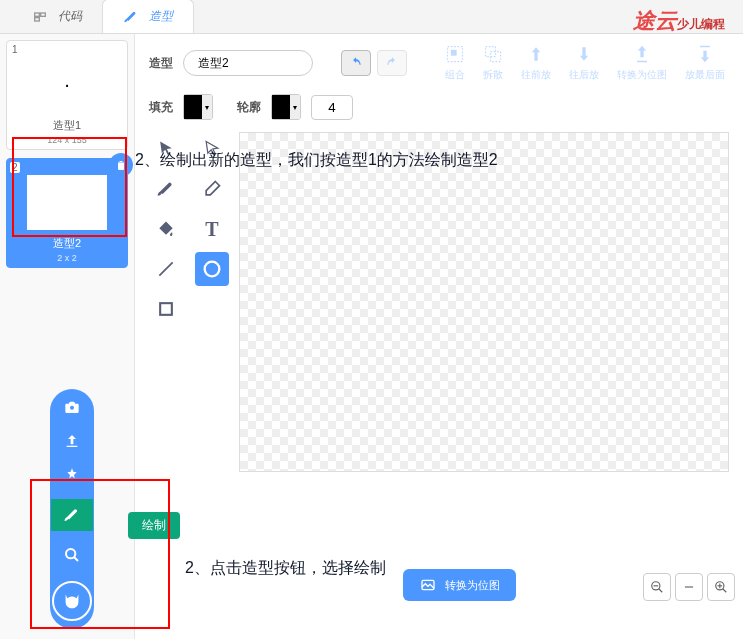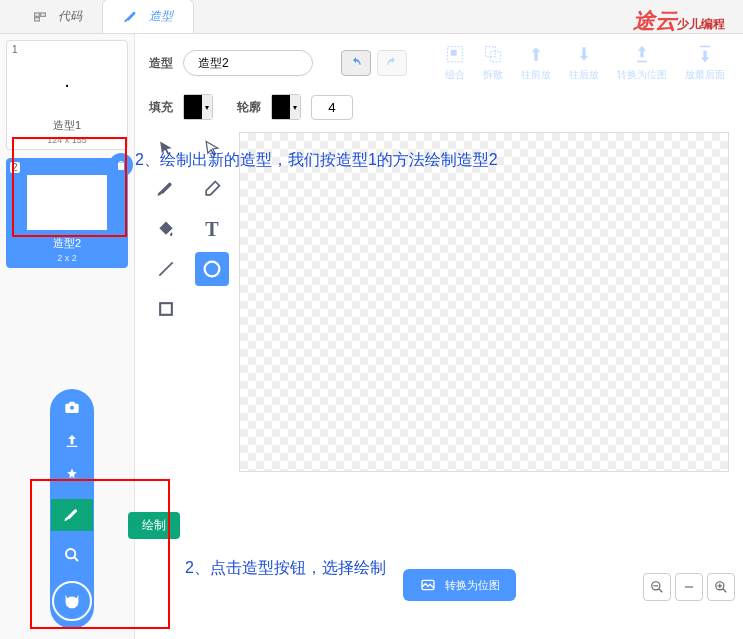--- a/index.html
+++ b/index.html
@@ -57,21 +57,21 @@
     
     .canvas { flex: 1; height: 340px; background-image: 
       linear-gradient(45deg, #eee 25%, transparent 25%), 
       linear-gradient(-45deg, #eee 25%, transparent 25%), 
       linear-gradient(45deg, transparent 75%, #eee 75%), 
       linear-gradient(-45deg, transparent 75%, #eee 75%);
       background-size: 16px 16px;
       background-position: 0 0, 0 8px, 8px -8px, -8px 0;
       border: 1px solid #ddd; }
     
-    .annotation { position: absolute; color: #1d4ed8; font-size: 16px; font-weight: normal; }
+    .annotation { position: absolute; color: #0f172a; font-size: 16px; font-weight: normal; }
     .ann-1 { top: 150px; left: 135px; }
     .ann-2 { bottom: 60px; left: 185px; }
     
     .add-menu { position: absolute; bottom: 10px; left: 50px; display: flex; flex-direction: column; align-items: center; background: #4C97FF; border-radius: 22px; padding: 8px 0; width: 44px; gap: 14px; }
     .add-menu-item { color: #fff; width: 28px; height: 20px; display: flex; align-items: center; justify-content: center; cursor: pointer; }
     .add-menu-paint { background: #0DA57A; width: 42px; height: 32px; margin: 0 -20px; display: flex; align-items: center; justify-content: center; }
     .add-menu-cat { background: #4C97FF; width: 40px; height: 40px; border-radius: 50%; display: flex; align-items: center; justify-content: center; border: 2px solid #fff; margin-top: 2px; }
     .tooltip { position: absolute; bottom: 100px; left: 100px; background: #0DA57A; color: #fff; padding: 5px 14px; border-radius: 4px; font-size: 12px; margin-left: 28px; }
     .tooltip::before { content: ''; position: absolute; left: -6px; top: 50%; transform: translateY(-50%); border: 6px solid transparent; border-right-color: #0DA57A; }
     

